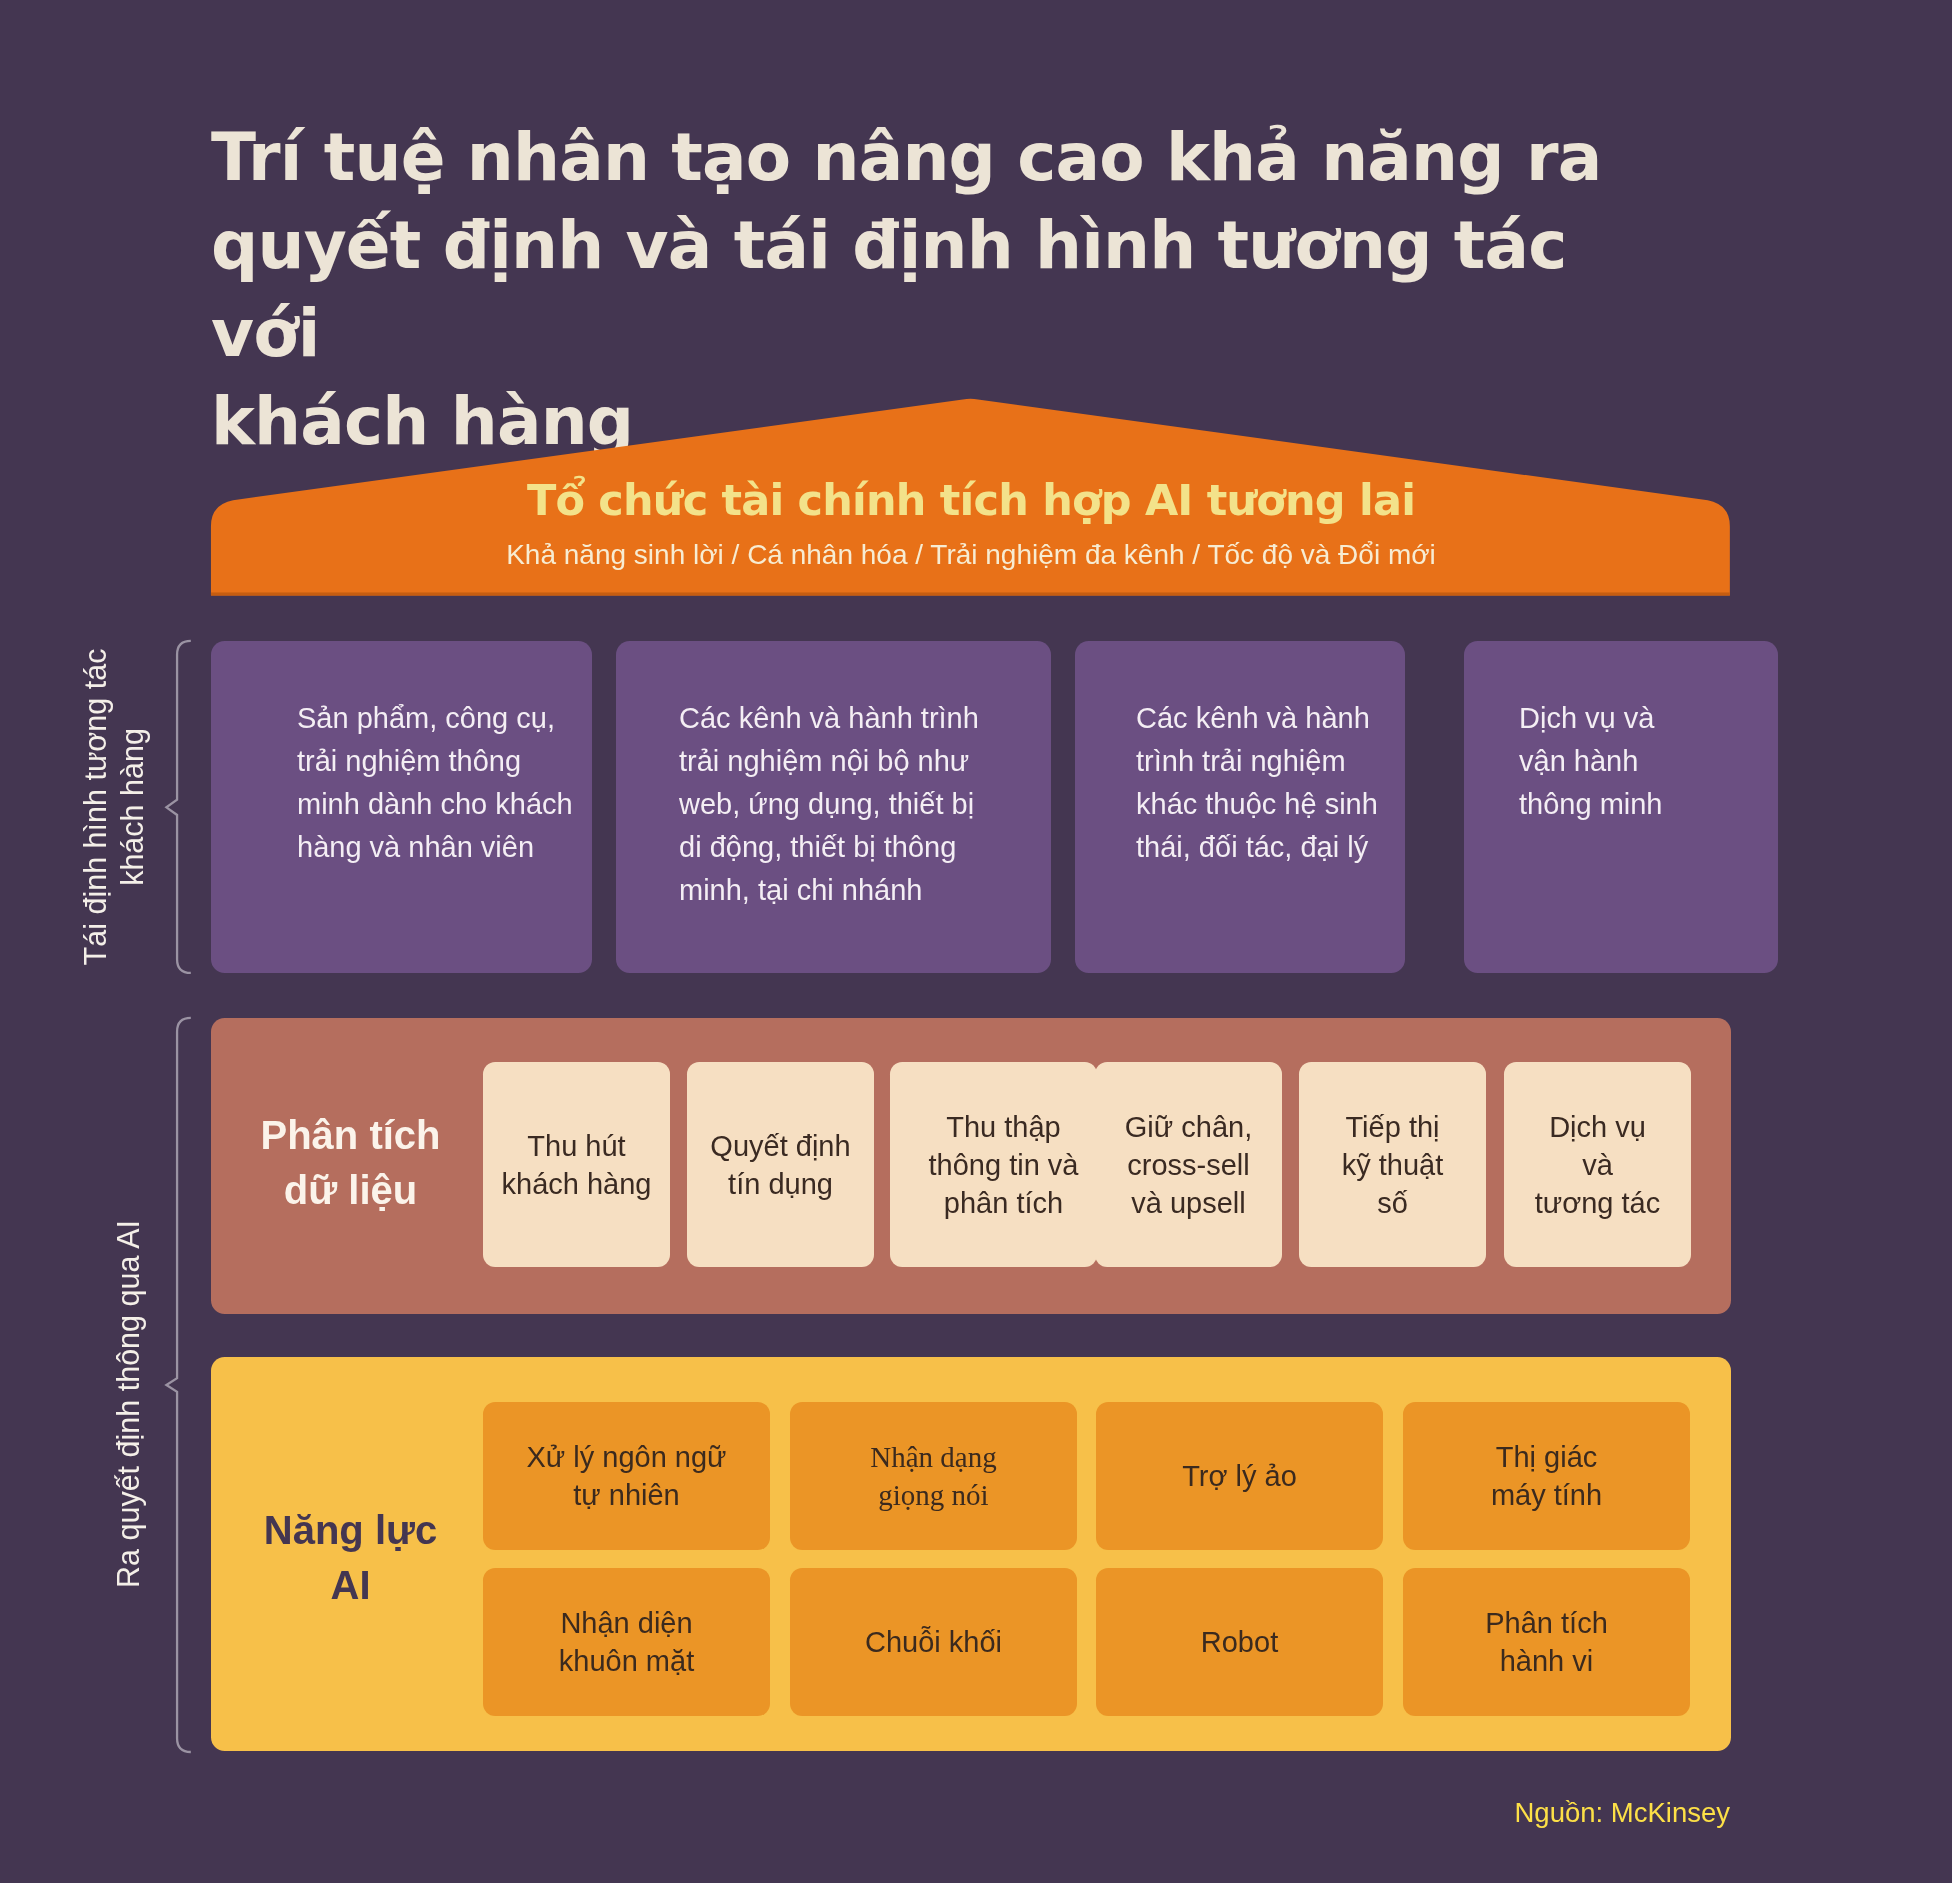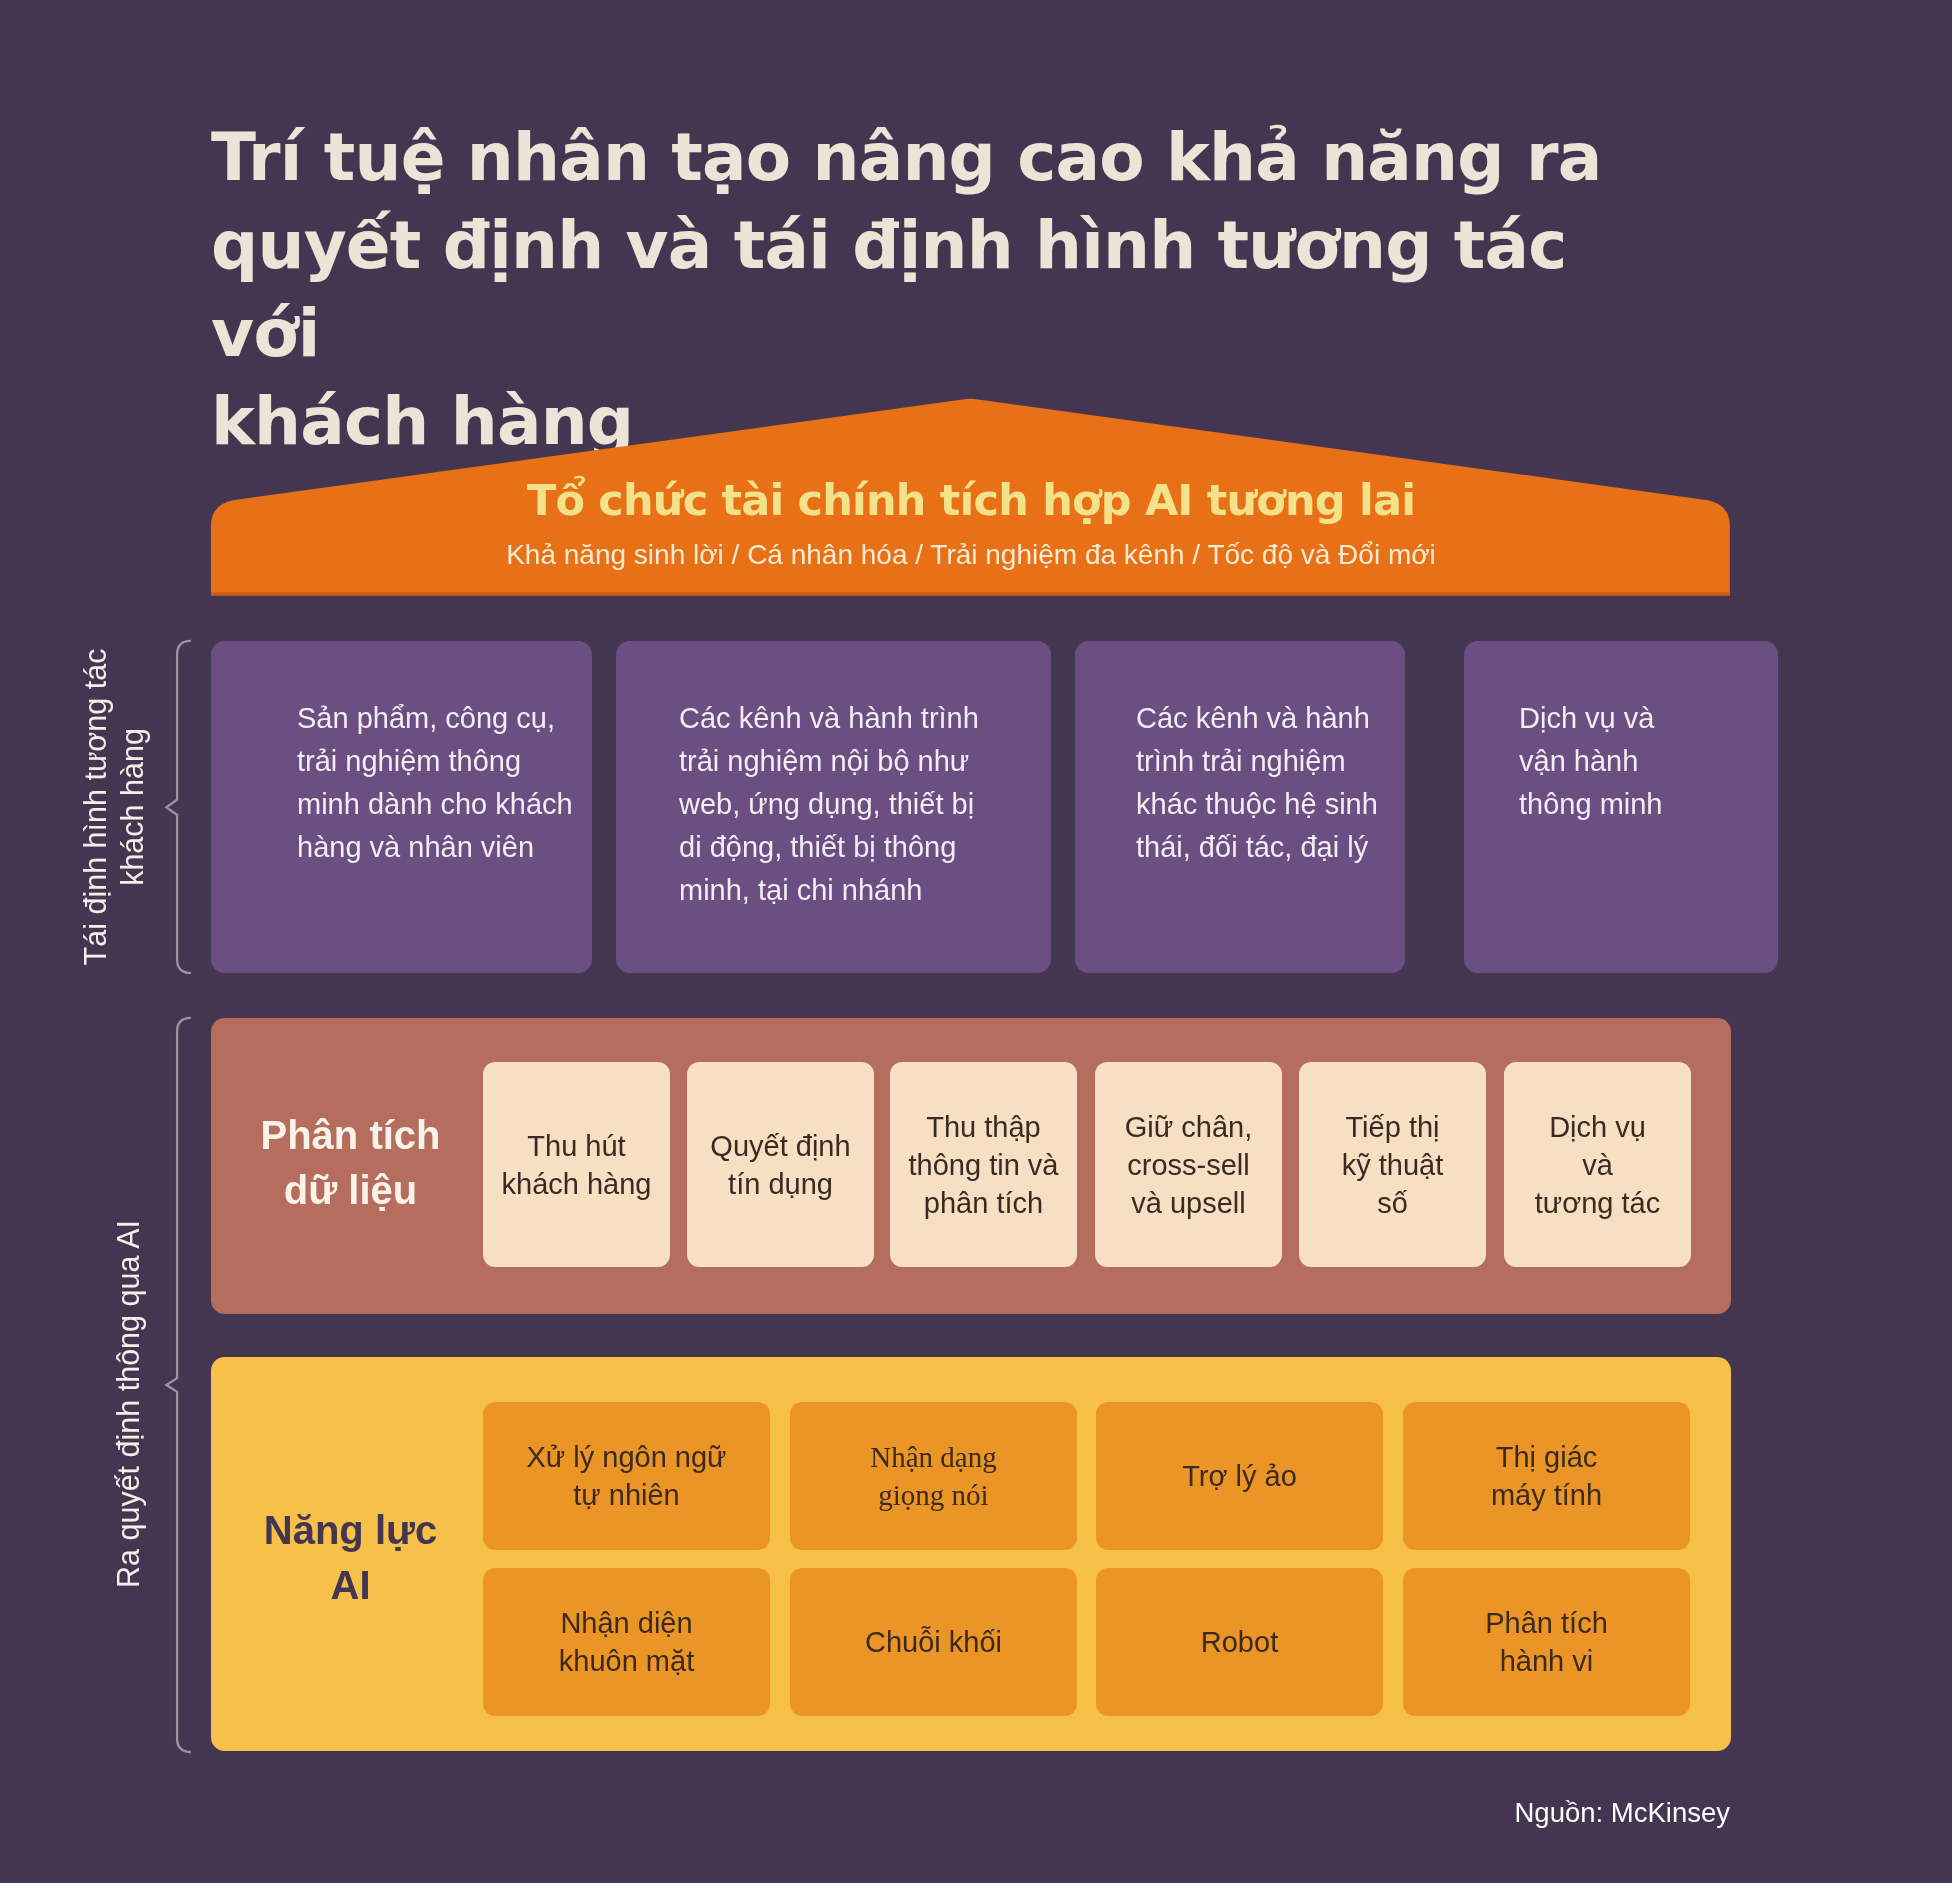--- a/index.html
+++ b/index.html
@@ -53,21 +53,21 @@
     text-align: center; color: #3a2a22; font-size: 29px; line-height: 38px;
   }
   .cbox {
     position: absolute; height: 148px; width: 287px;
     background: #eb9526; border-radius: 12.2px;
     display: flex; align-items: center; justify-content: center;
     text-align: center; color: #3b2a1e; font-size: 29px; line-height: 38px;
   }
   .source {
     position: absolute; right: 223px; top: 1797px;
-    color: #ffffff; font-size: 27.5px;
+    color: #fde047; font-size: 27.5px;
   }
   .ml { white-space: pre-line; }
 </style>
 </head>
 <body>
 
 <h1 class="title ml">Trí tuệ nhân tạo nâng cao khả năng ra
 quyết định và tái định hình tương tác với
 khách hàng</h1>
 
@@ -117,21 +117,21 @@
 <div class="band-label ml" style="left:229px; width:243px; top:1108px; color:#fbf3ea;">Phân tích
 dữ liệu</div>
 <div class="abox" style="left:483px;">
     <span class="ml">Thu hút
 khách hàng</span>
   </div>
 <div class="abox" style="left:687px;">
     <span class="ml">Quyết định
 tín dụng</span>
   </div>
-<div class="abox" style="left:890px;">
+<div class="abox" style="left:890px;padding-left:20px;">
     <span class="ml">Thu thập
 thông tin và
 phân tích</span>
   </div>
 <div class="abox" style="left:1095px;">
     <span class="ml">Giữ chân,
 cross-sell
 và upsell</span>
   </div>
 <div class="abox" style="left:1299px;">

